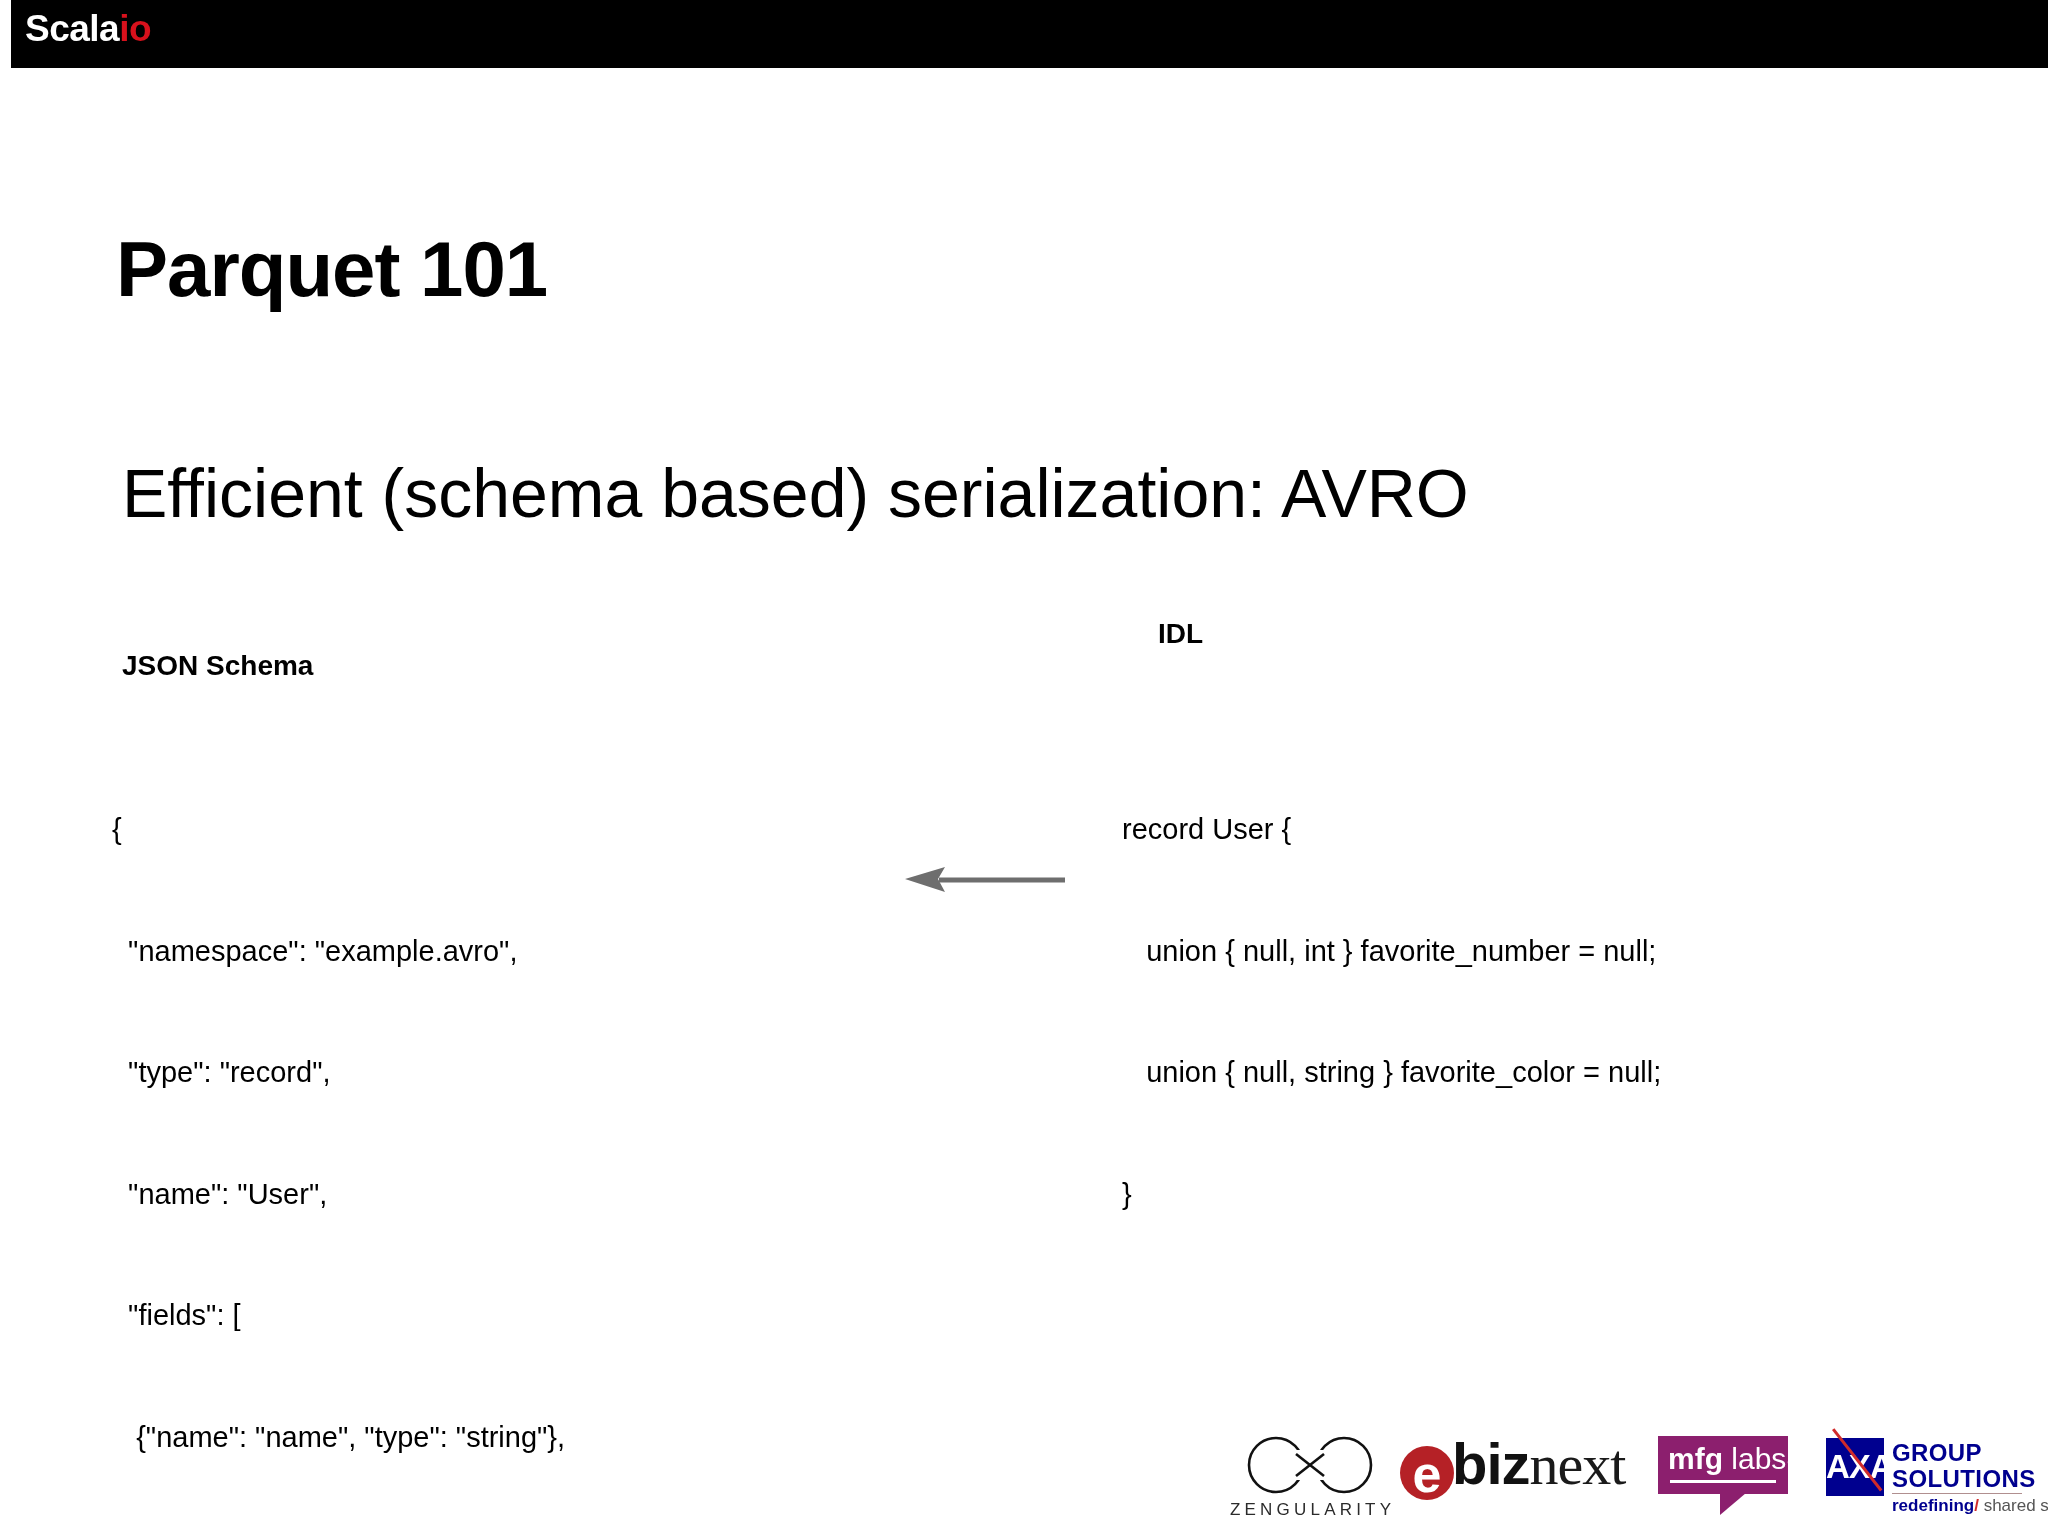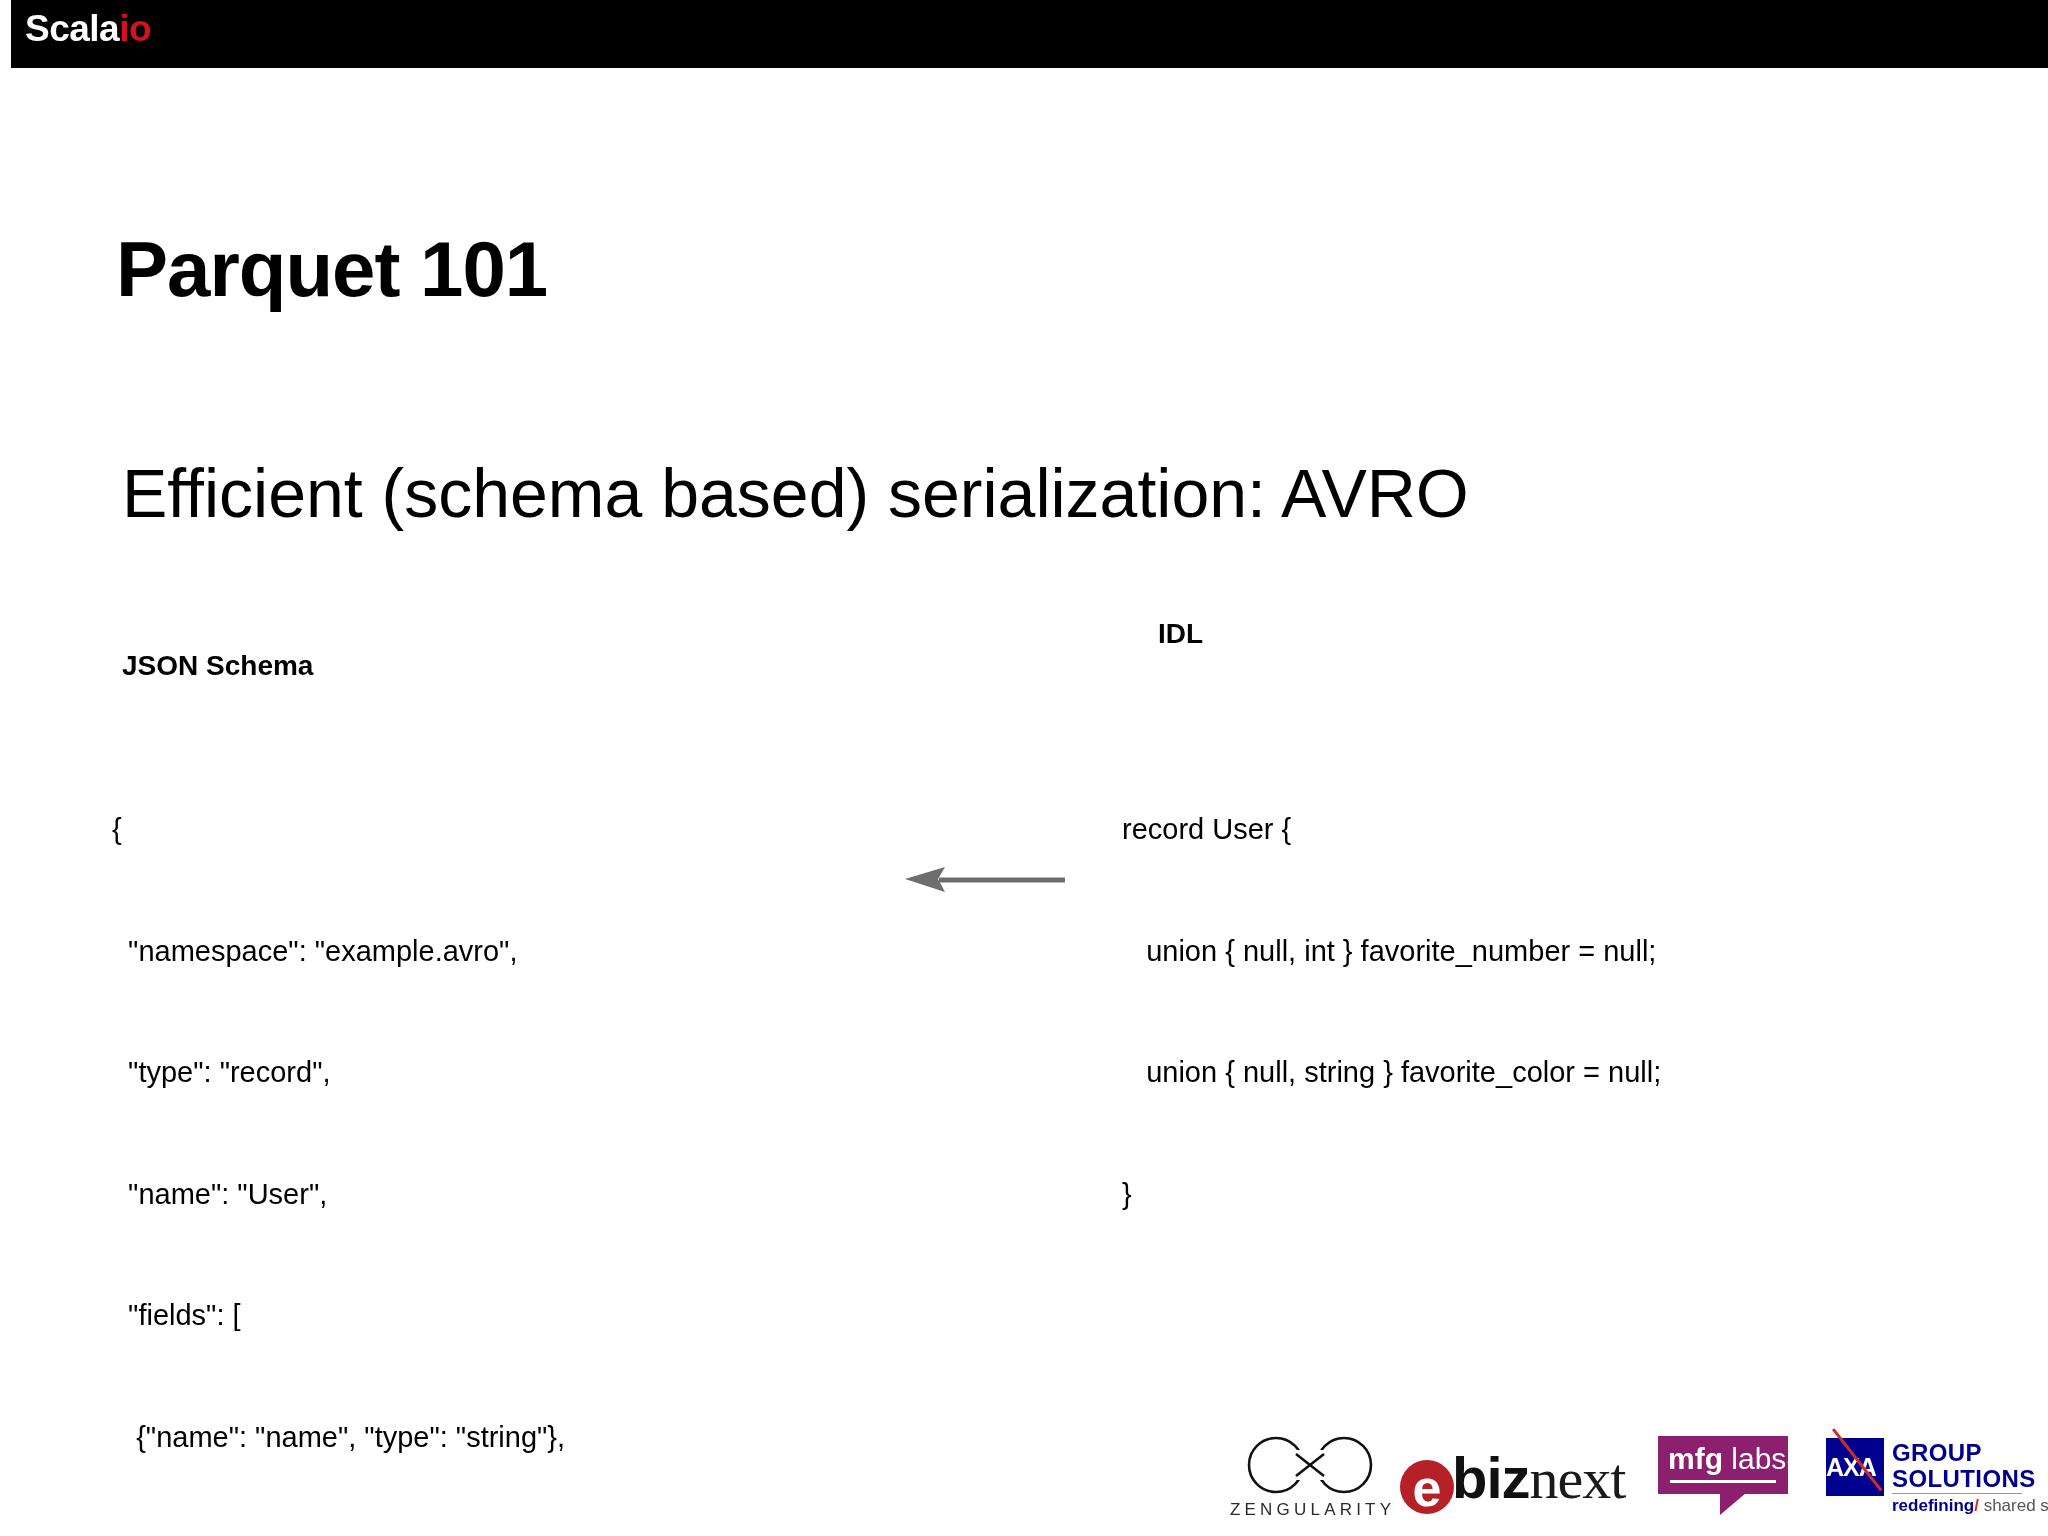--- a/index.html
+++ b/index.html
@@ -125,21 +125,21 @@
     font-size: 17px;
     letter-spacing: 4.2px;
     color: #2b2b2b;
     white-space: nowrap;
   }
 
   
   .logo-ebiznext {
     position: absolute;
     left: 1400px;
-    top: 22px;
+    top: 8px;
     height: 64px;
     white-space: nowrap;
     font-size: 58px;
     line-height: 64px;
   }
   .ebz-e {
     display: inline-block;
     color: #ffffff;
     background: #b52126;
     border-radius: 50%;
@@ -218,21 +218,21 @@
     height: 76px;
   }
   .axa-badge {
     position: absolute;
     left: 0; top: 0;
     width: 58px;
     height: 58px;
     background: #00008f;
     color: #ffffff;
     font-weight: bold;
-    font-size: 25px;
+    font-size: 33px;
     line-height: 58px;
     text-align: left;
     letter-spacing: -1px;
     overflow: hidden;
   }
   .axa-slash {
     position: absolute;
     left: 6px;
     top: -8px;
     width: 3px;

